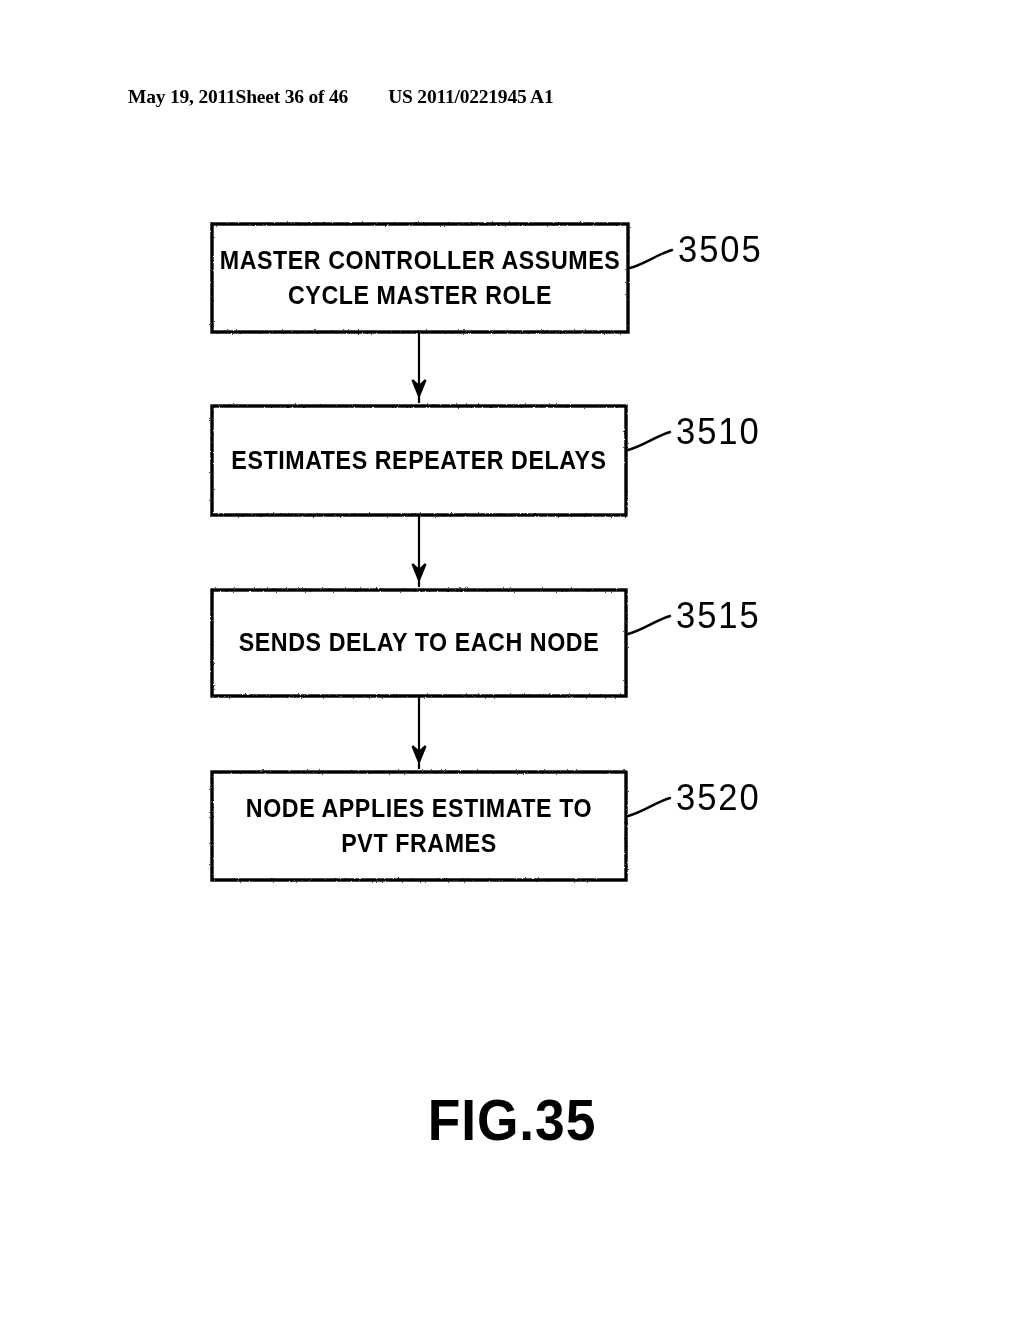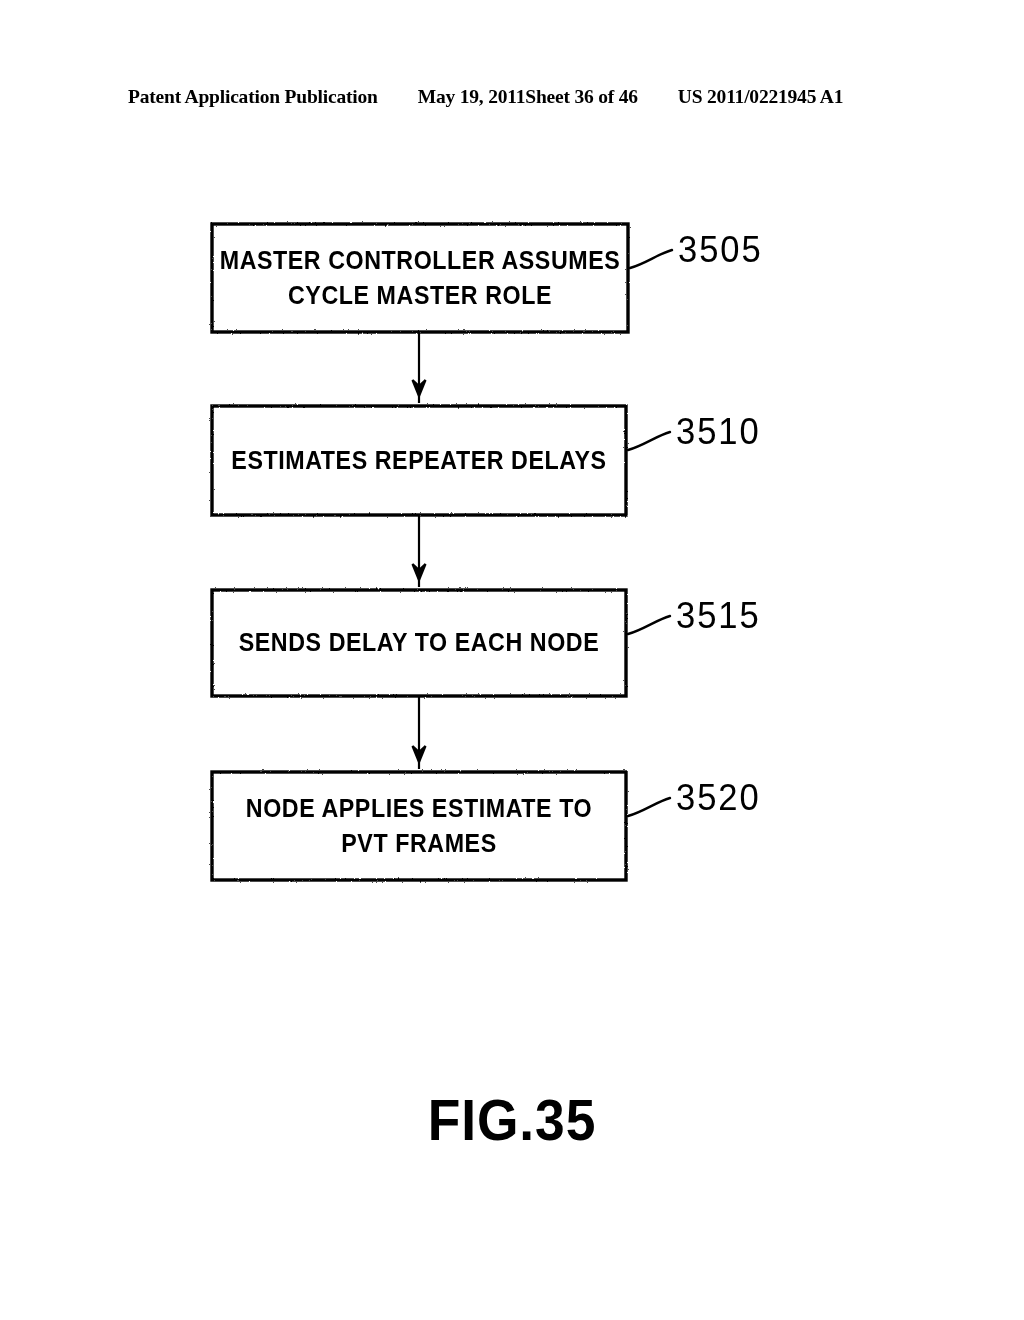--- a/index.html
+++ b/index.html
@@ -100,21 +100,20 @@
     font-weight: 700;
     letter-spacing: 1px;
     color: #000;
     transform: scaleX(0.92);
   }
 </style>
 </head>
 <body>
 
 <div class="page-header">
-  <span class="hdr-pub">Patent Application Publication</span>
   <span class="hdr-date">May 19, 2011</span>
   <span class="hdr-sheet">Sheet 36 of 46</span>
   <span class="hdr-docnum">US 2011/0221945 A1</span>
 </div>
 
 <div class="figure">
 
   <svg class="fc-svg" viewBox="0 0 1024 1320">
     <defs>
 

